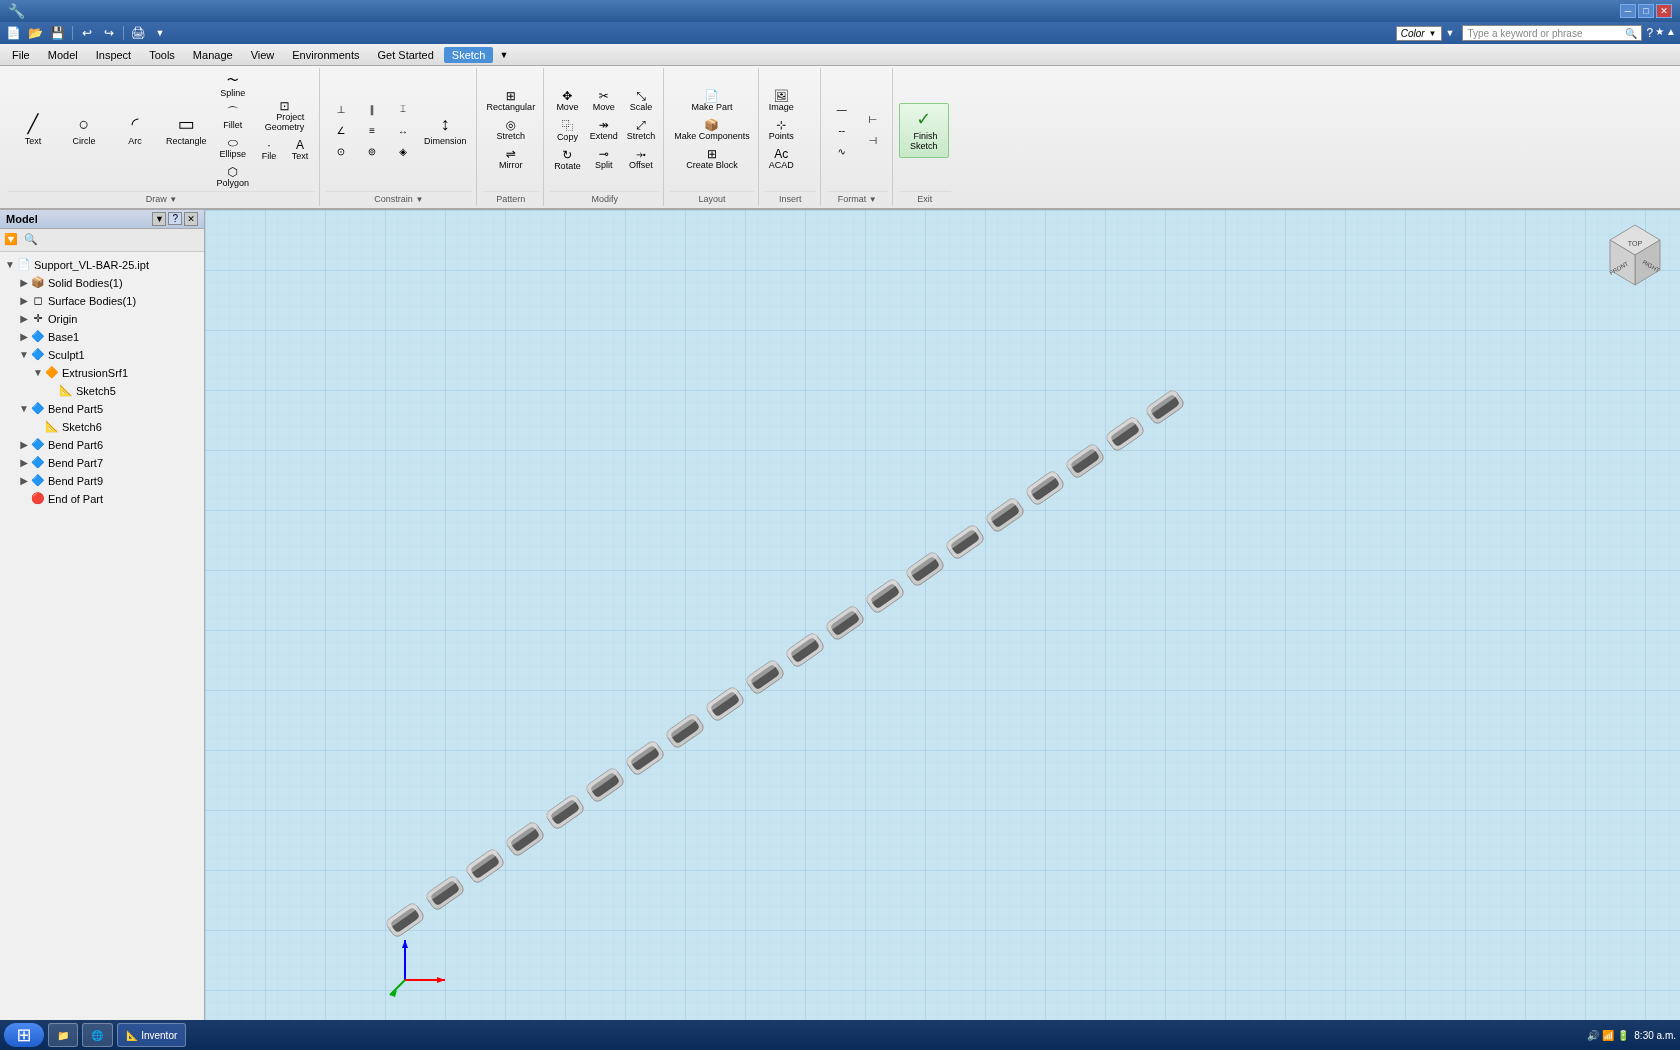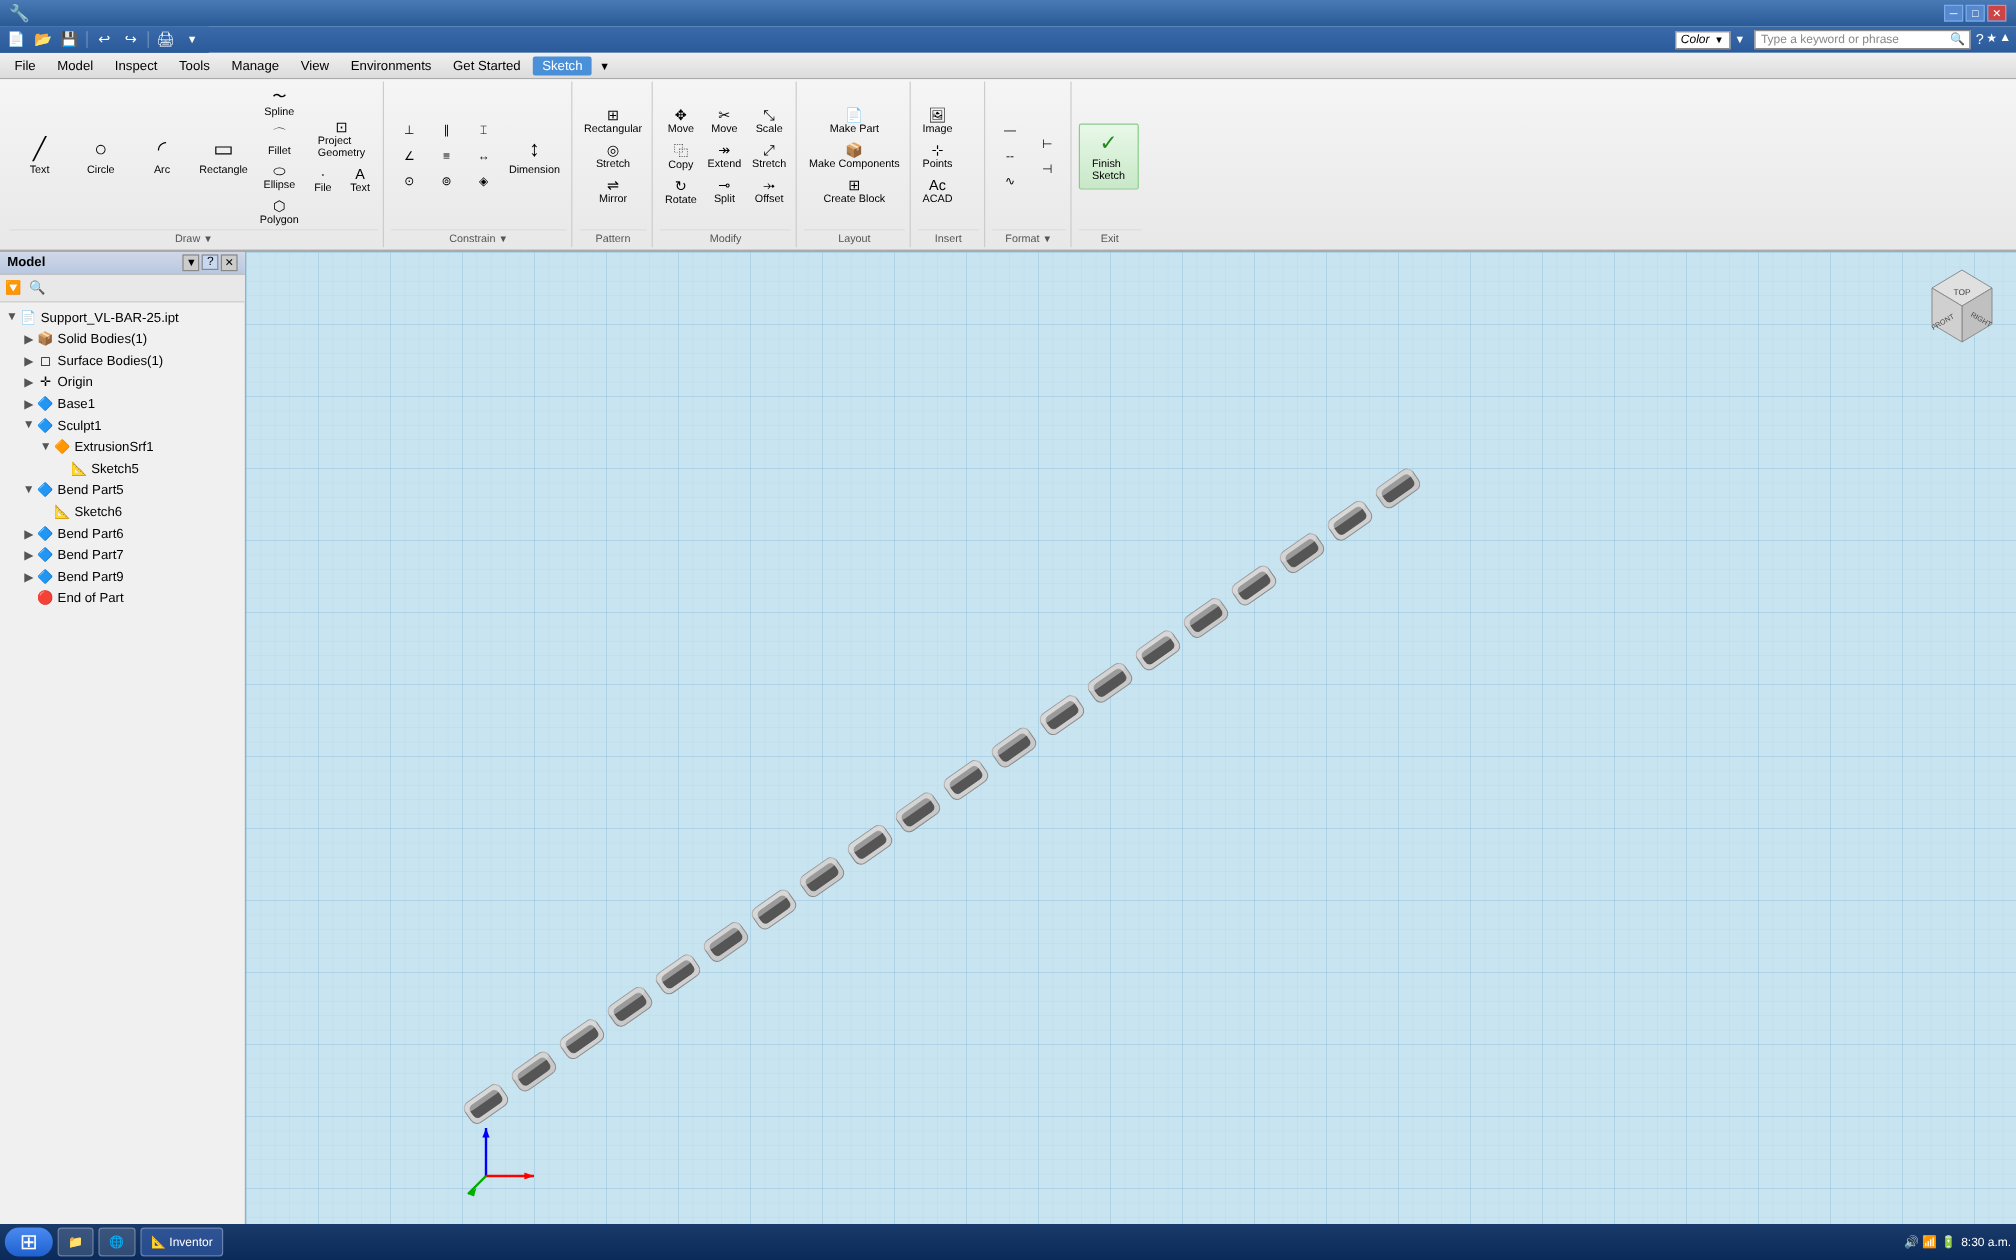--- a/index.html
+++ b/index.html
@@ -101,21 +101,21 @@
       border: 1px solid transparent;
     }
     .ribbon-btn.large {
       min-height: 55px;
       min-width: 50px;
       font-size: 10px;
     }
     .ribbon-btn .icon { font-size: 18px; margin-bottom: 2px; }
     .ribbon-btn.small { min-width: 30px; min-height: 20px; padding: 1px 3px; }
     .ribbon-btn.small .icon { font-size: 12px; margin-bottom: 0; }
-    .ribbon-icon-text { font-size: 9px; text-align: left; line-height: 1.1; }
+    .ribbon-icon-text { font-size: 9px; text-align: right; line-height: 1.1; }
 
     
     .ribbon-col { display: flex; flex-direction: column; gap: 1px; }
     .ribbon-row { display: flex; gap: 1px; align-items: center; }
 
     
     #main {
       display: flex;
       height: calc(1050px - 22px - 22px - 84px - 20px);
     }

